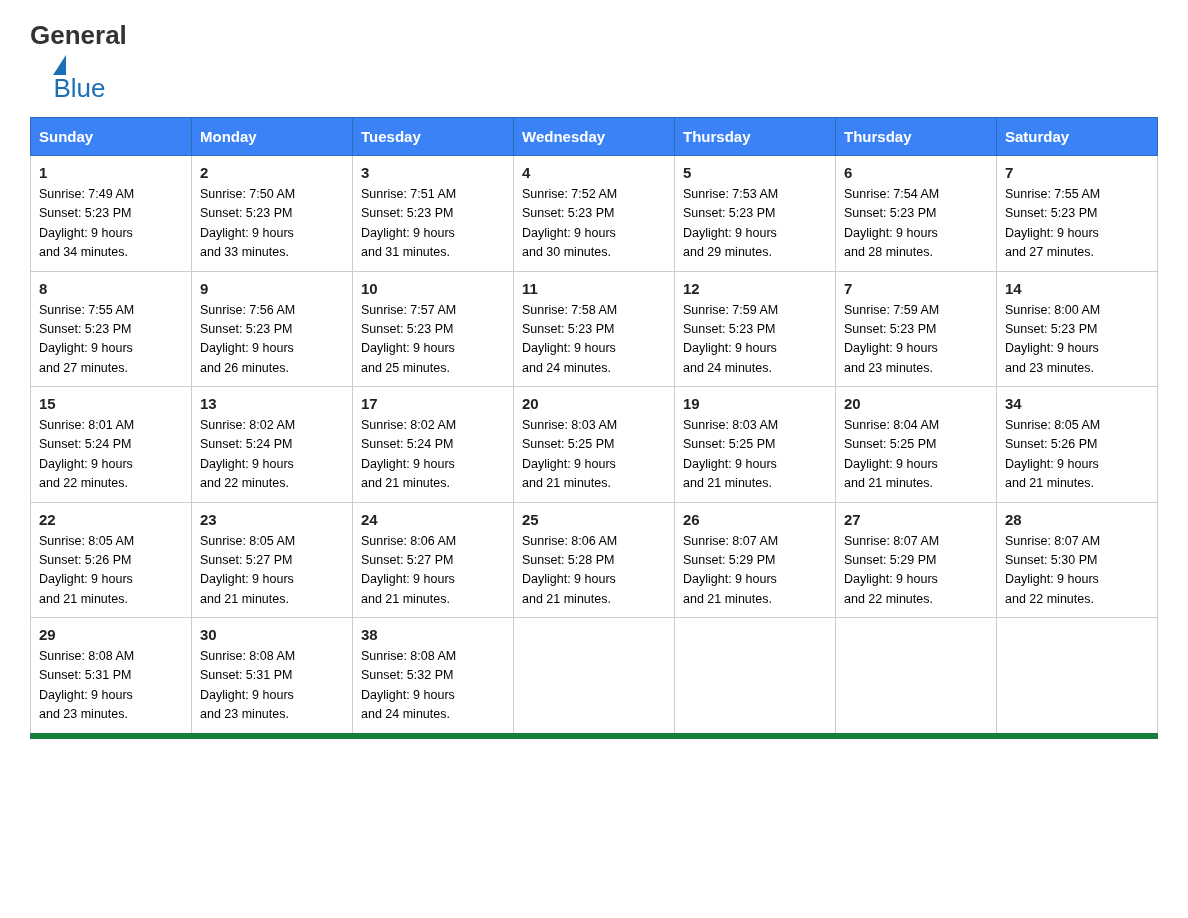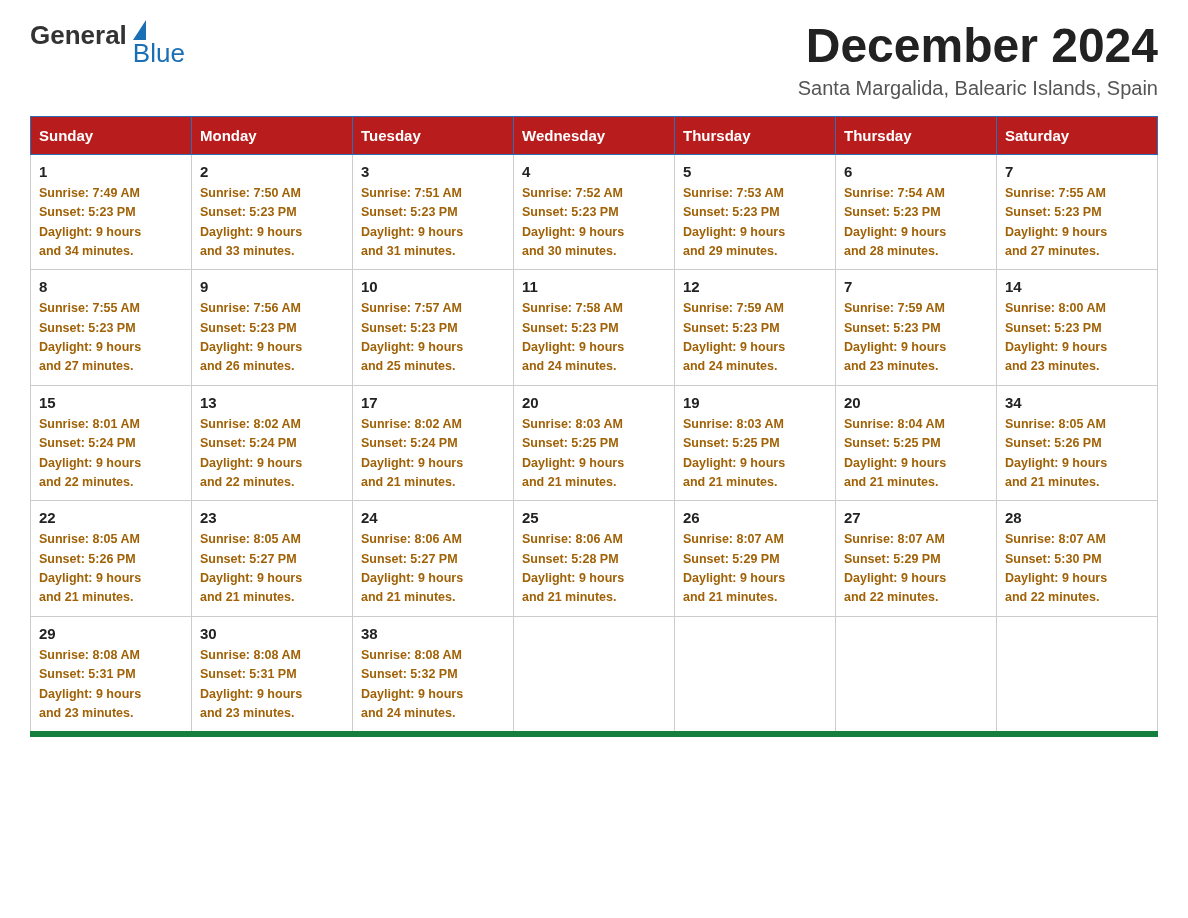--- a/index.html
+++ b/index.html
@@ -11,21 +11,23 @@
       min-height: 918px;
     }
     .header {
       display: flex;
       justify-content: space-between;
       align-items: flex-start;
       margin-bottom: 16px;
     }
     .logo {
       display: flex;
+      align-items: center;
       gap: 4px;
+      flex-direction: column;
     }
     .logo-text-general {
       font-size: 26px;
       font-weight: bold;
       color: #333;
     }
     .logo-text-blue {
       font-size: 26px;
       font-weight: bold;
       color: #1a6fb5;
@@ -43,21 +45,21 @@
       font-size: 20px;
       color: #555;
       margin-top: 4px;
     }
     table {
       width: 100%;
       border-collapse: collapse;
       table-layout: fixed;
     }
     thead tr th {
-      background-color: #b91c1c;
+      background-color: #3b82f6;
       color: #fff;
       font-size: 15px;
       font-weight: bold;
       padding: 10px 8px;
       text-align: left;
       border: 1px solid #2a6ebb;
     }
     tbody tr td {
       vertical-align: top;
       padding: 8px;
@@ -68,22 +70,21 @@
     }
     tbody tr td .day-num {
       font-size: 15px;
       font-weight: bold;
       color: #222;
       display: block;
       margin-bottom: 4px;
     }
     tbody tr td .day-info {
       line-height: 1.55;
-      color: #a16207;
-      font-weight: bold;
+      color: #000000;
     }
     tbody tr:last-child td {
       border-bottom: 6px solid #15803d;
     }
     .empty-cell {
       background: #fff;
     }
     
     tbody tr td {
       background: #fff;
@@ -95,24 +96,20 @@
 <div class="header">
   <div class="logo">
     <span class="logo-text-general">General</span>
     <div style="display:inline-flex; flex-direction:column; align-items:flex-start; margin-left:2px;">
       <div style="display:flex; align-items:center;">
         <span style="width:0;height:0;border-left:13px solid transparent;border-bottom:20px solid #1a6fb5;display:inline-block;margin-right:0;"></span>
       </div>
       <span class="logo-text-blue" style="font-size:26px;font-weight:normal;color:#1a6fb5;line-height:1;">Blue</span>
     </div>
   </div>
-  <div class="title-section">
-    <div class="month-title">December 2024</div>
-    <div class="location-title">Santa Margalida, Balearic Islands, Spain</div>
-  </div>
 </div>
 
 <table>
   <thead>
     <tr id="header-row">
         <th>Sunday</th>
         <th>Monday</th>
         <th>Tuesday</th>
         <th>Wednesday</th>
         <th>Thursday</th>

